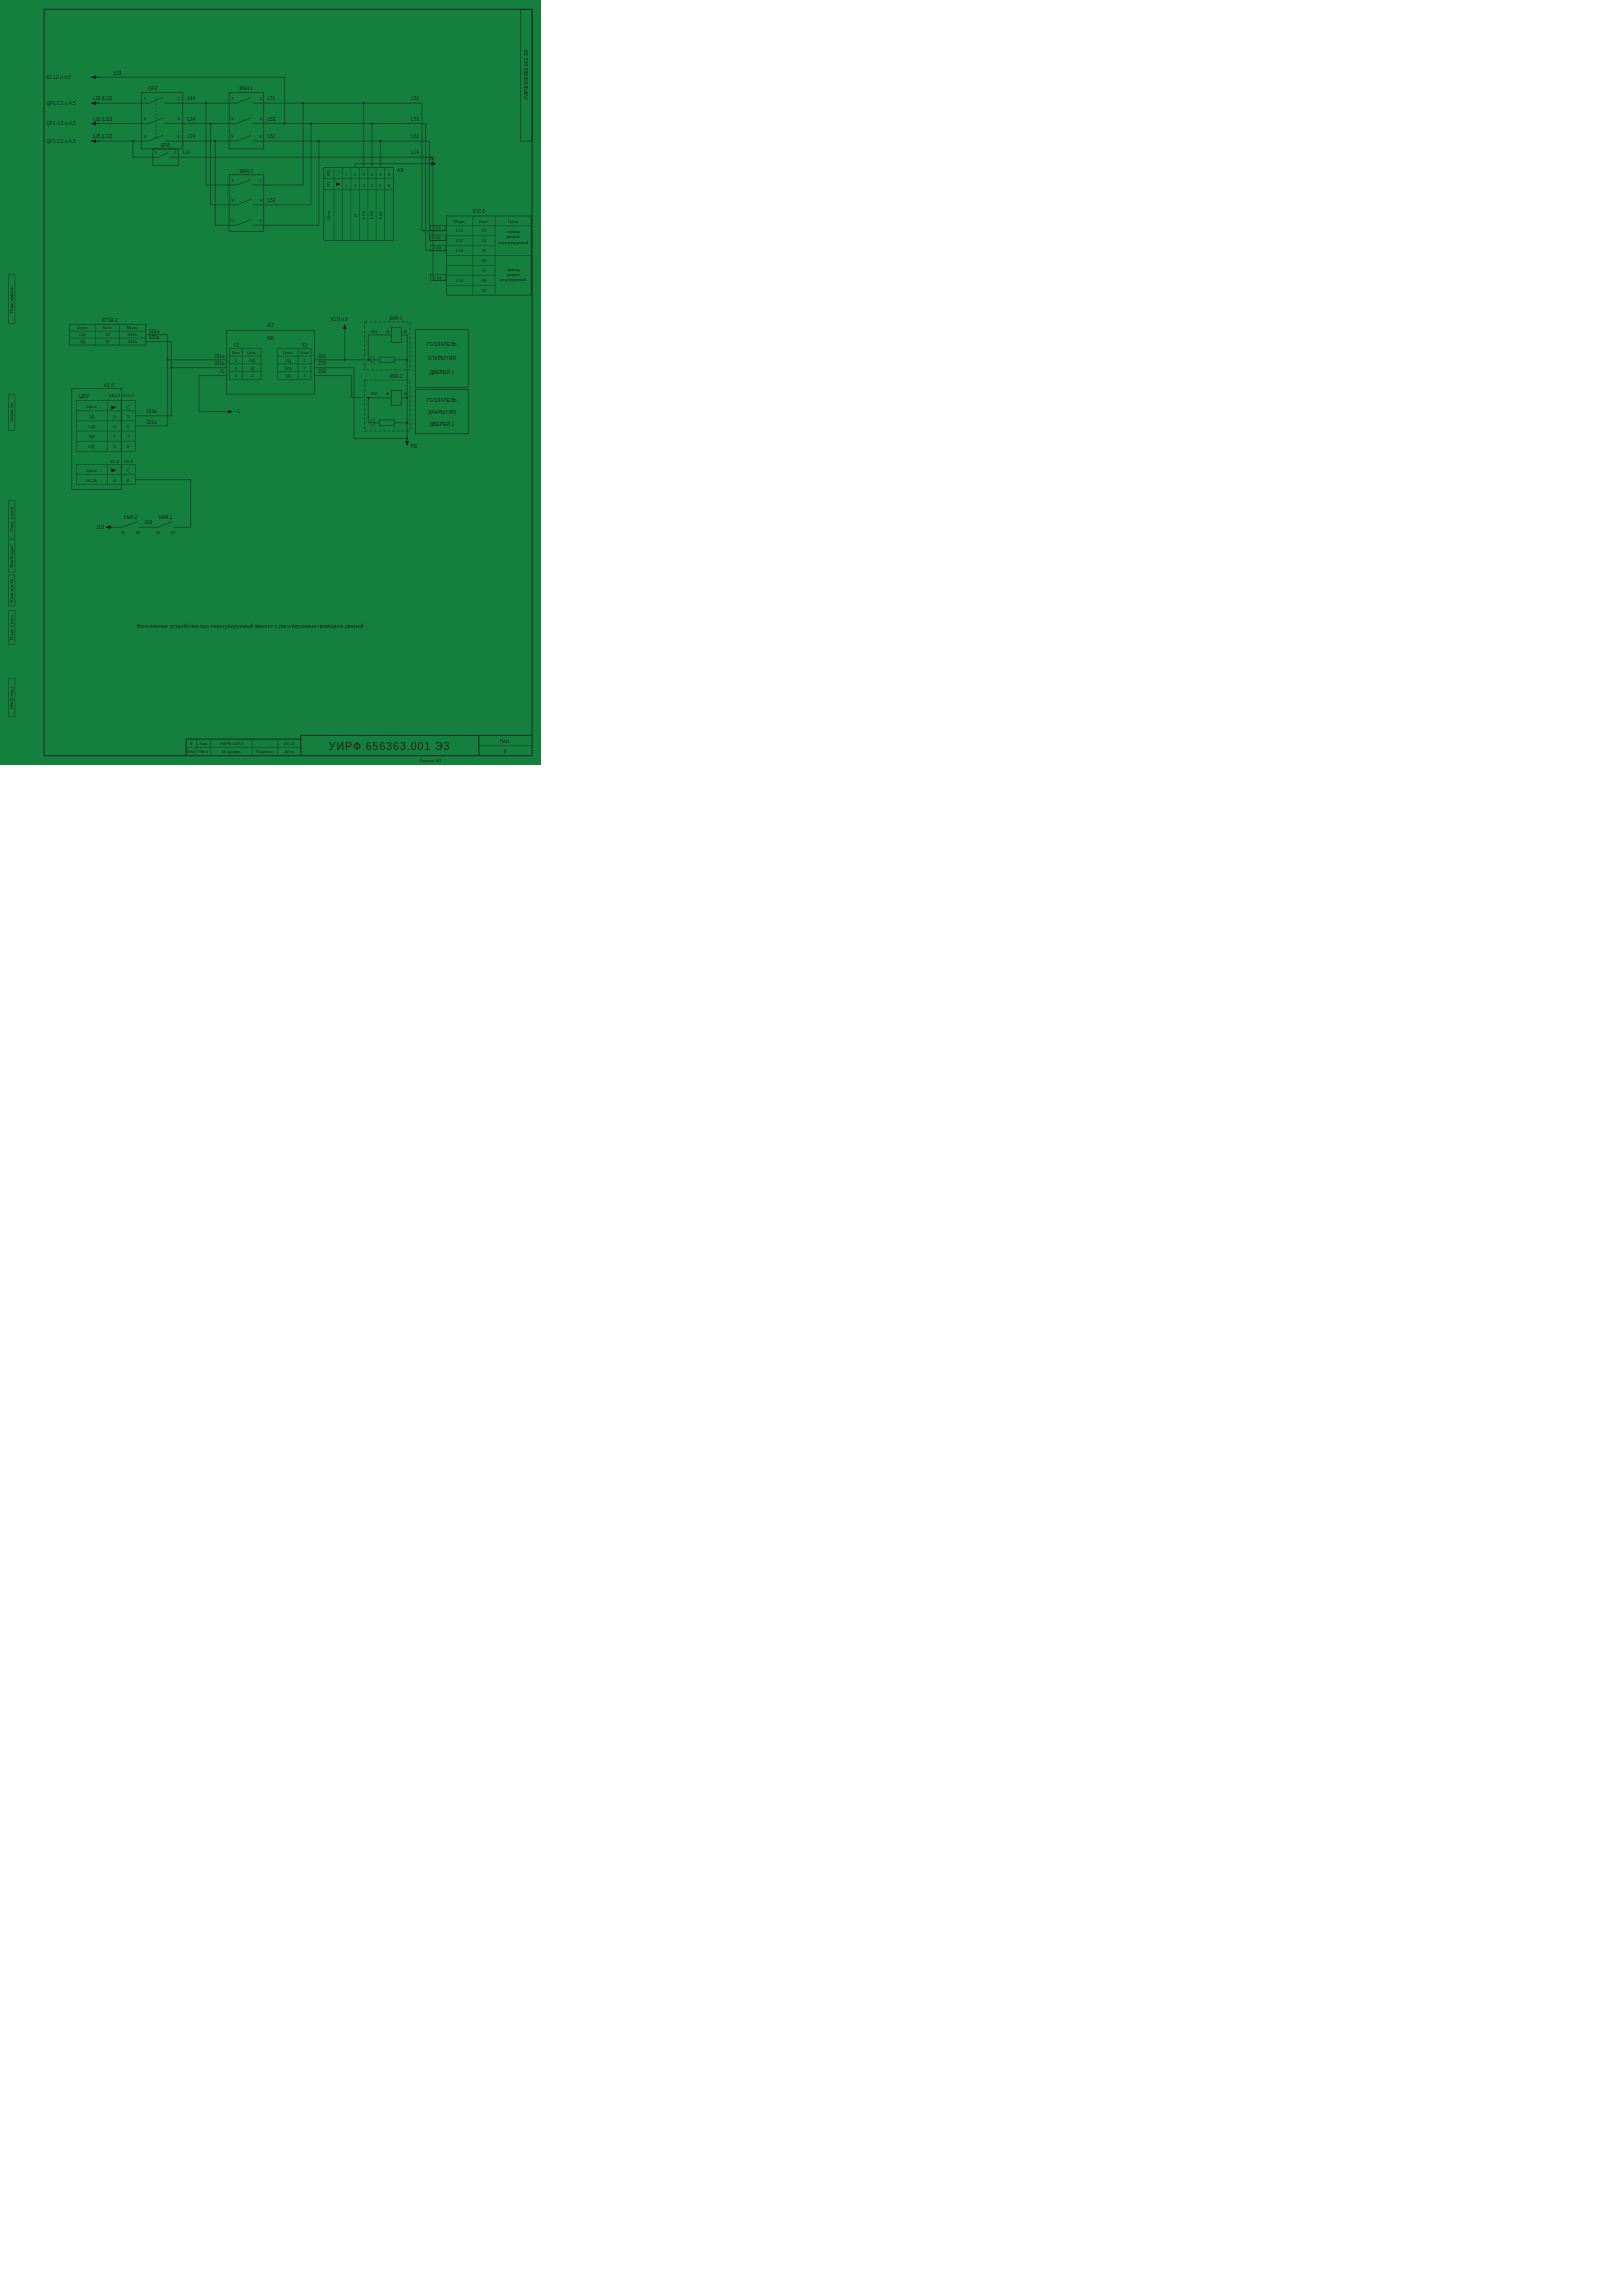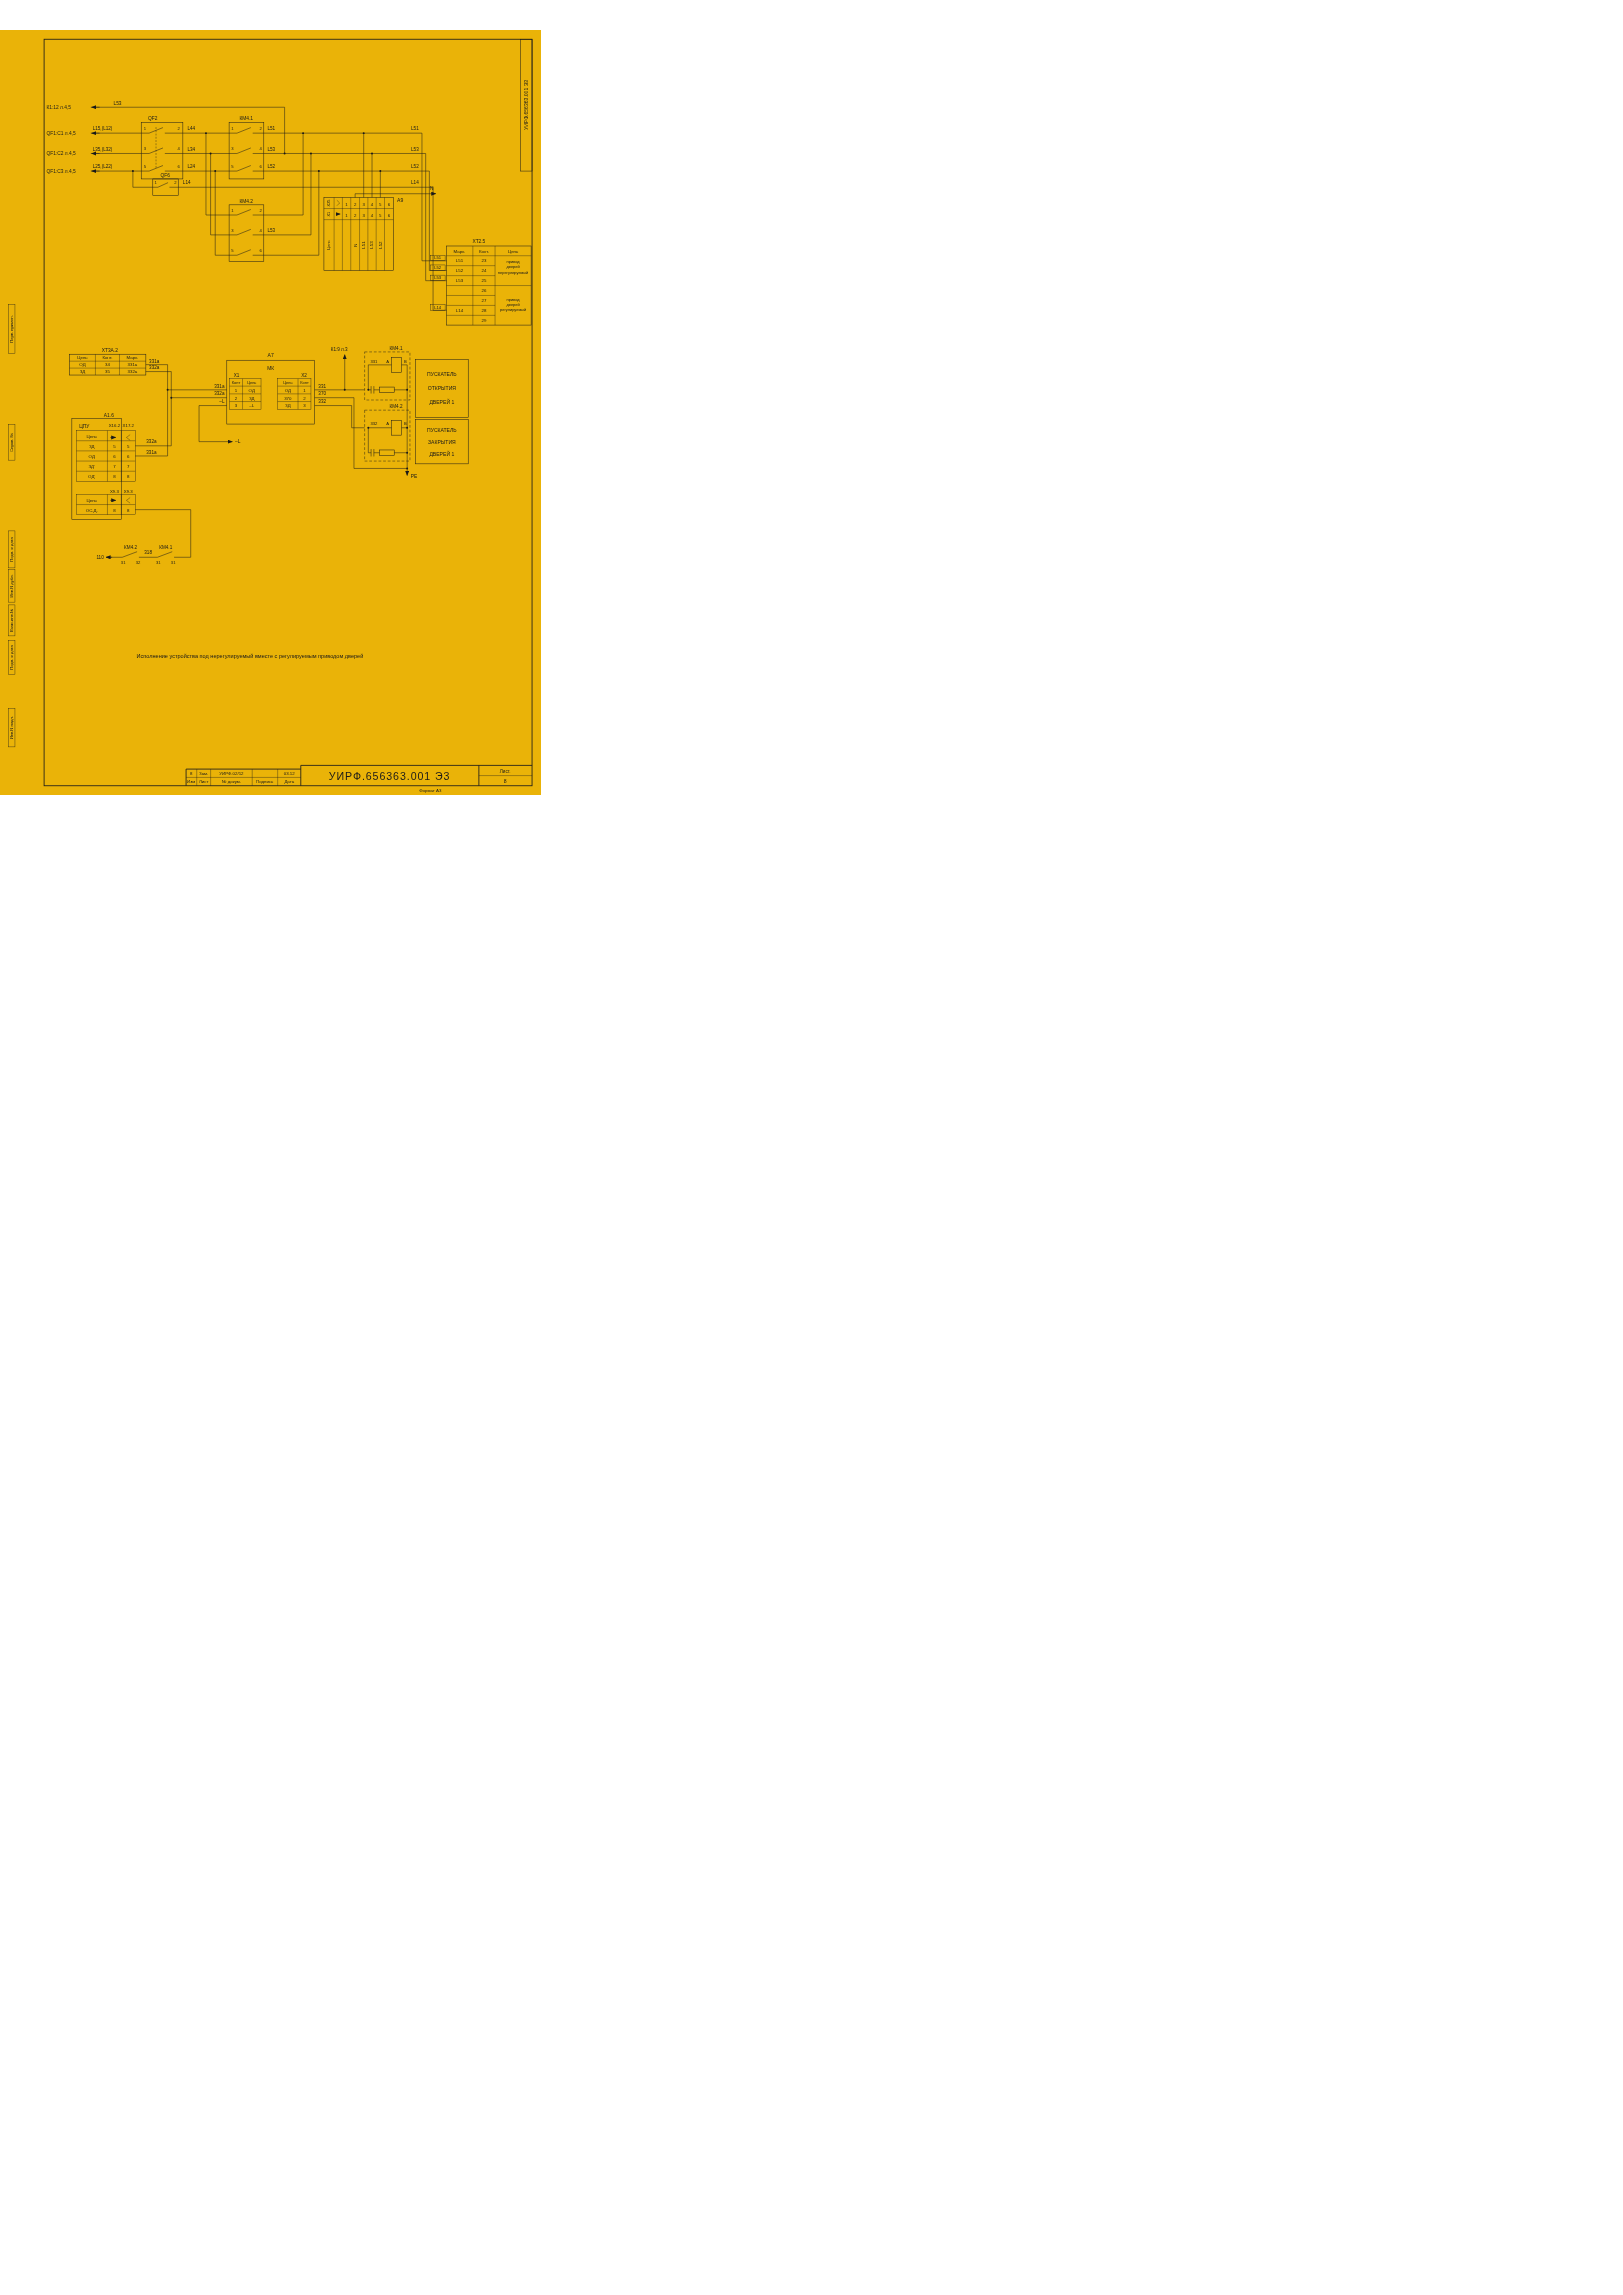--- a/index.html
+++ b/index.html
@@ -1,16 +1,16 @@
 <!DOCTYPE html>
 <html style="font-size:7.4px"><head>
 <meta charset="utf-8">
 <style>
   html,body{margin:0;padding:0;background:#ffffff;}
-  .page{width:541px;height:765px;position:relative;background:#eab308;margin-top:30px;}
+  .page{width:541px;height:765px;position:relative;background:#15803d;}
   svg{display:block;}
   svg text{font-family:"Liberation Sans","DejaVu Sans",sans-serif;fill:#1a1a1a;}
   .t12{font-size:12px}.t11{font-size:11px}.t105{font-size:10.5px}.t10{font-size:10px}
   .t95{font-size:9.5px}.t9{font-size:9px}.t85{font-size:8.5px}
   .big{font-size:23px;letter-spacing:2px}
   .mid{text-anchor:middle}.end{text-anchor:end}
   .w{stroke:#1a1a1a;stroke-width:1.1;fill:none}
   .gr{stroke:#1a1a1a;stroke-width:0.8;fill:none}
   .fr{stroke:#1a1a1a;stroke-width:1.8;fill:none}
   .box{stroke:#1a1a1a;stroke-width:1.1;fill:none}

